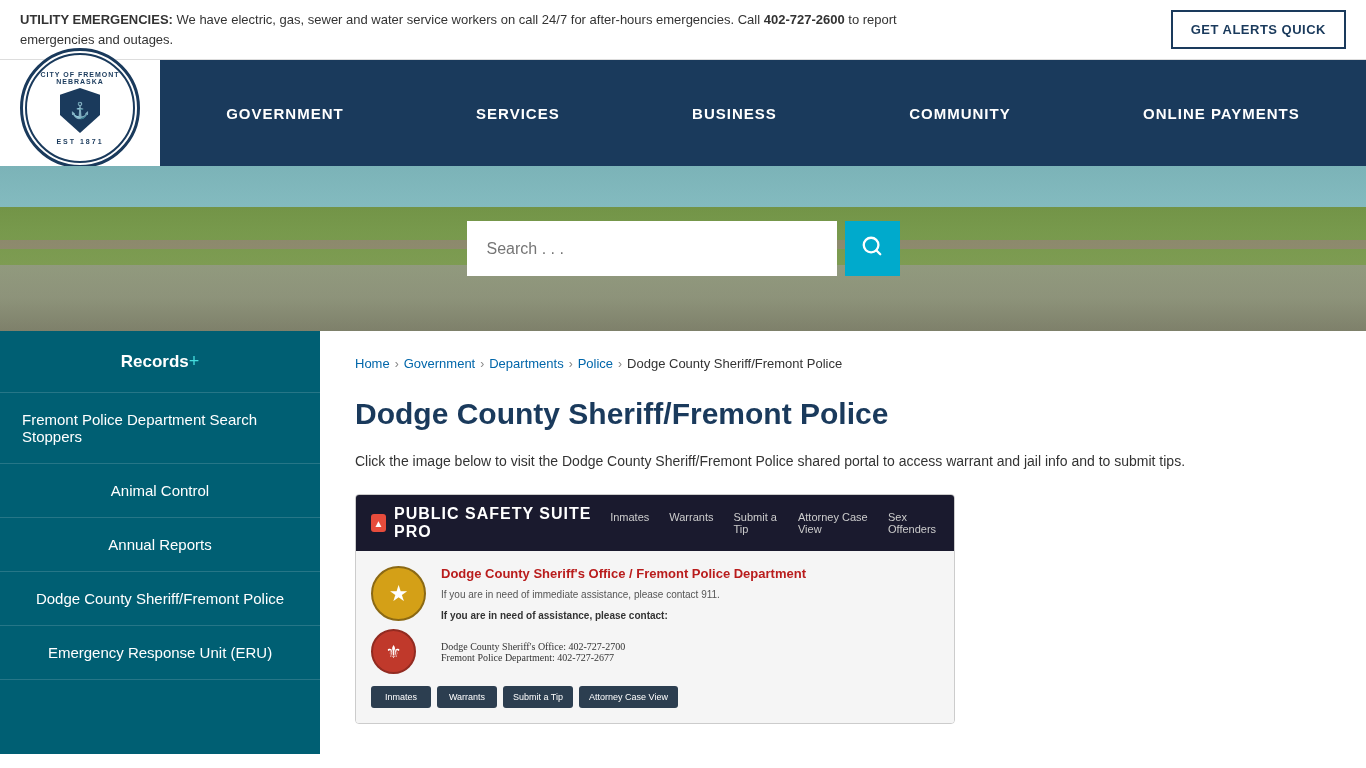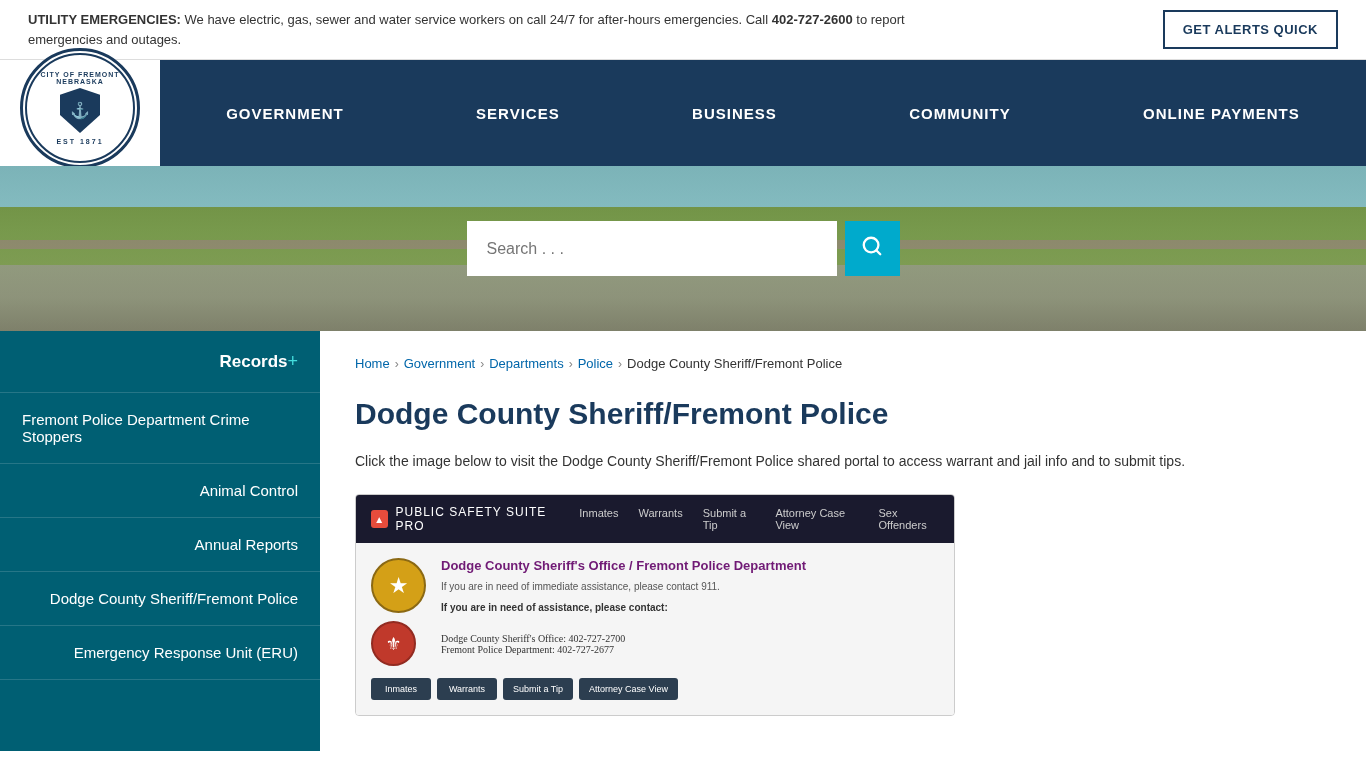--- a/index.html
+++ b/index.html
@@ -5,21 +5,21 @@
     * { margin: 0; padding: 0; box-sizing: border-box; }
     body { font-family: Arial, sans-serif; font-size: 14px; color: #333; width: 1366px; overflow-x: hidden; }
 
     
     .utility-bar {
       background: #fff;
       border-bottom: 1px solid #ddd;
       display: flex;
       align-items: center;
       justify-content: space-between;
-      padding: 8px 28px;
+      padding: 8px 20px;
       min-height: 60px;
     }
     .utility-bar-left {
       display: flex;
       align-items: flex-start;
       gap: 0;
       flex: 1;
     }
     .utility-text {
       font-size: 13px;
@@ -192,21 +192,21 @@
     .sidebar {
       width: 320px;
       min-width: 320px;
       background: #005f73;
       padding: 0;
     }
     .sidebar-item {
       border-bottom: 1px solid rgba(255,255,255,0.15);
       display: flex;
       align-items: center;
-      justify-content: flex-end;
+      justify-content: center;
       padding: 18px 22px;
       color: #fff;
       font-size: 15px;
       font-weight: 500;
       cursor: pointer;
       transition: background 0.2s;
     }
     .sidebar-item .plus {
       font-size: 18px;
       font-weight: 300;
@@ -291,22 +291,22 @@
       background: #e74c3c;
       border-radius: 3px;
       display: flex;
       align-items: center;
       justify-content: center;
       font-size: 10px;
       color: #fff;
     }
     .portal-logo-text {
       color: #fff;
-      font-size: 12px;
-      font-weight: normal;
+      font-size: 16px;
+      font-weight: bold;
       letter-spacing: 1px;
     }
     .portal-nav {
       display: flex;
       gap: 20px;
       margin-left: auto;
     }
     .portal-nav-item {
       color: #ccc;
       font-size: 11px;
@@ -350,21 +350,21 @@
       display: flex;
       align-items: center;
       justify-content: center;
     }
     .portal-info {
       flex: 1;
     }
     .portal-info-title {
       font-size: 13px;
       font-weight: bold;
-      color: #701a75;
+      color: #b91c1c;
       margin-bottom: 6px;
     }
     .portal-info-text {
       font-size: 10px;
       color: #555;
       line-height: 1.5;
     }
     .portal-contact-section {
       margin-top: 8px;
     }
@@ -445,21 +445,21 @@
 </div>
 
 <div class="content-wrapper">
 
   <aside class="sidebar">
     <div class="sidebar-item main-item">
       <span>Records</span>
       <span class="plus">+</span>
     </div>
     <div class="sidebar-item">
-      <span>Fremont Police Department Crime Stoppers</span>
+      <span>Fremont Police Department Search Stoppers</span>
     </div>
     <div class="sidebar-item">
       <span>Animal Control</span>
     </div>
     <div class="sidebar-item">
       <span>Annual Reports</span>
     </div>
     <div class="sidebar-item">
       <span>Dodge County Sheriff/Fremont Police</span>
     </div>

